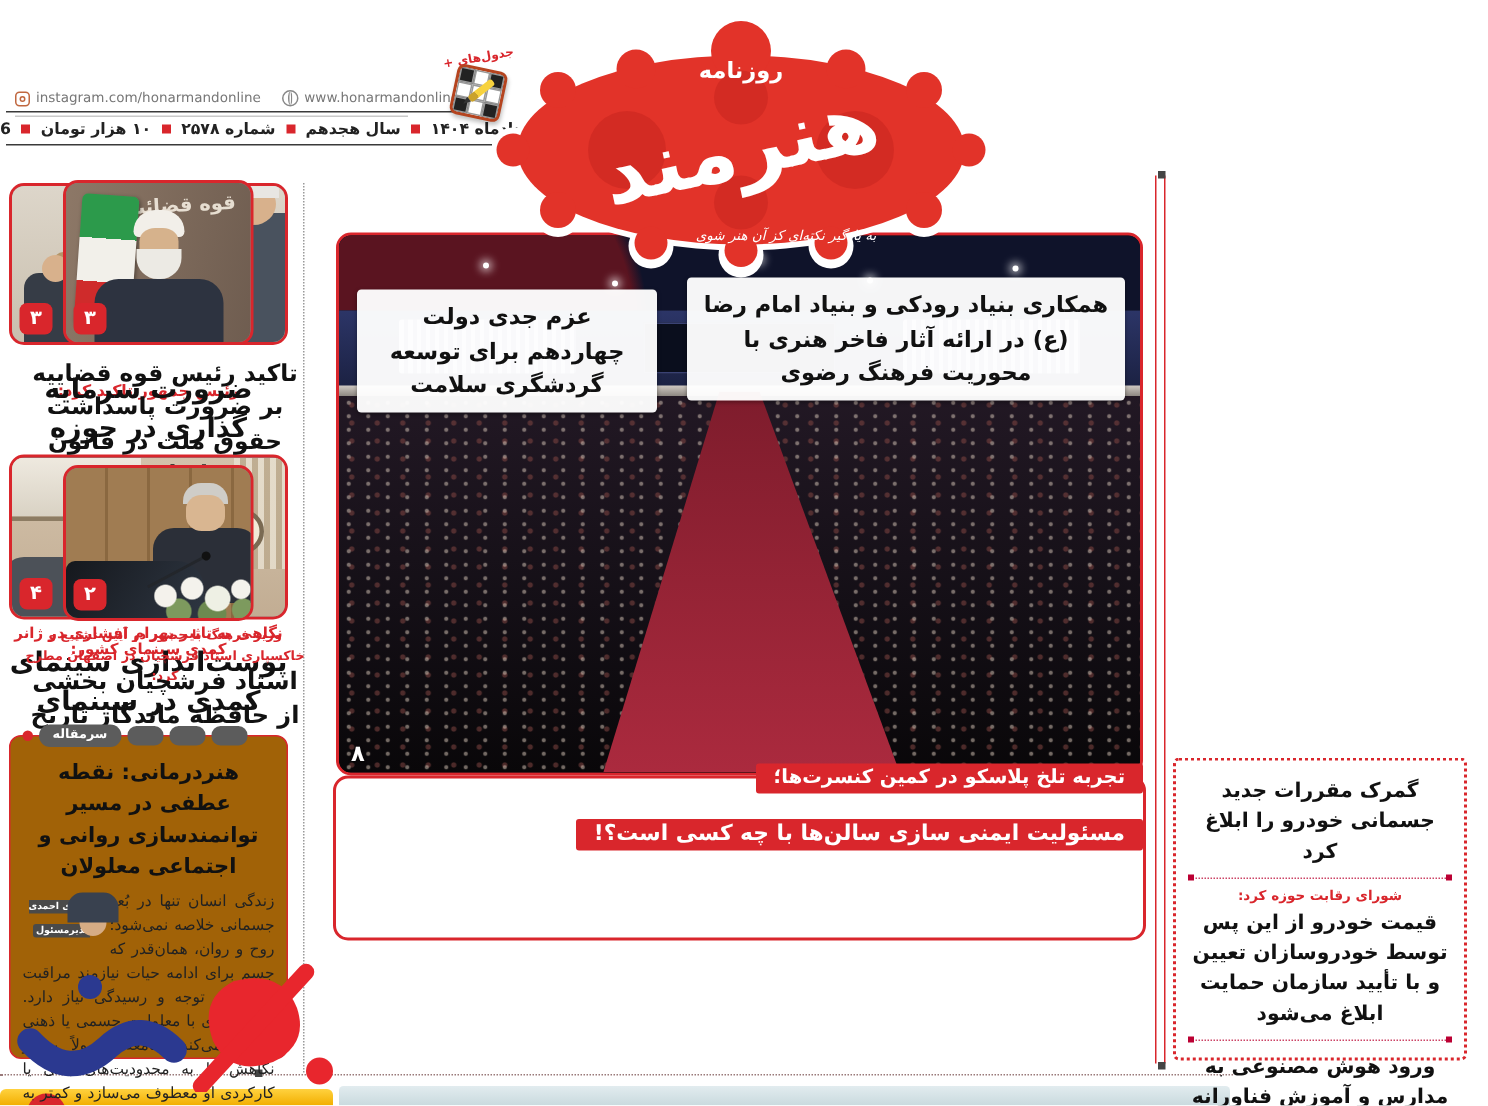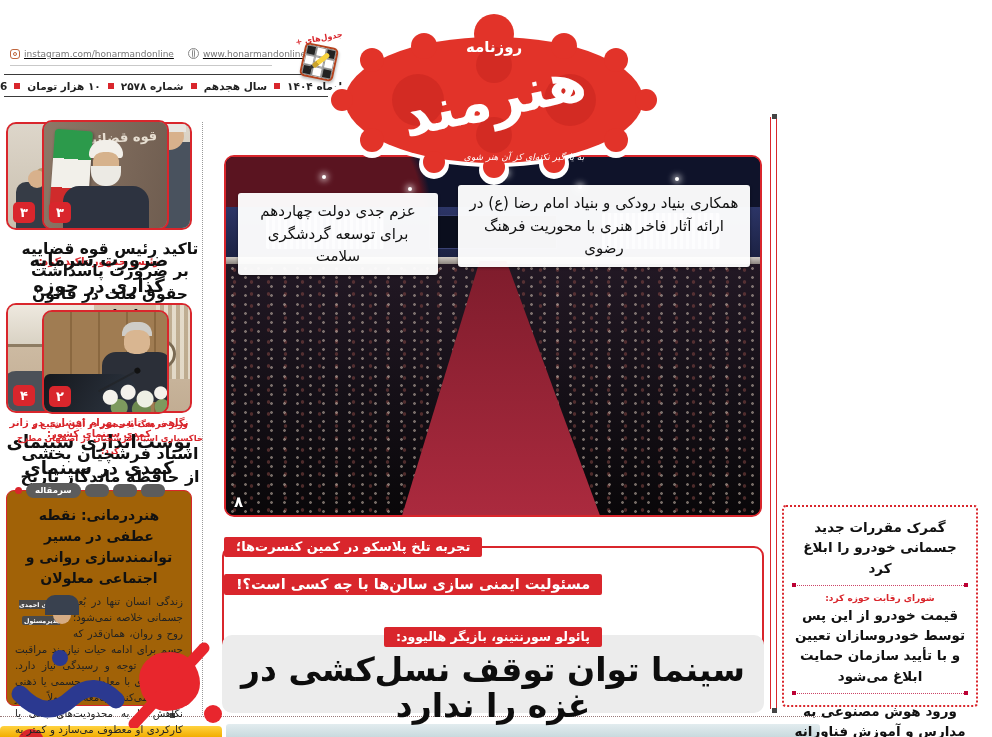--- a/index.html
+++ b/index.html
@@ -3,21 +3,21 @@
 <meta charset="utf-8">
 <style>
   * { margin:0; padding:0; box-sizing:border-box; }
   html,body { background:#fff; }
   body { font-family:"DejaVu Sans","Liberation Sans",sans-serif; }
   .page { position:relative; width:992px; height:737px; background:#fff; overflow:hidden; margin:0 auto; direction:rtl; }
 
   
   .dateline { position:absolute; top:74px; right:660px; left:4px; border-top:1.5px solid #3a3a3a; border-bottom:1.5px solid #3a3a3a; padding:5px 8px 4px; display:flex; direction:rtl; justify-content:center; align-items:center; gap:7px; font-size:10.5px; font-weight:bold; color:#222; white-space:nowrap; }
   .sq { width:6px; height:6px; background:#d9262c; display:inline-block; flex:0 0 auto; }
-  .contactline { position:absolute; top:48px; left:10px; width:262px;text-decoration:underline; }
+  .contactline { position:absolute; top:60px; left:10px; width:262px; }
   .urls { display:flex; direction:ltr; gap:14px; align-items:center; font-size:9px; color:#777; padding-bottom:6px; border-bottom:1px solid #c9c9c9; }
   .url { display:flex; align-items:center; gap:4px; }
   .ig-ic { width:10px; height:10px; border:1.5px solid #c0673f; border-radius:3px; position:relative; }
   .ig-ic::after { content:""; position:absolute; inset:2px; border:1px solid #c0673f; border-radius:50%; }
   .gl-ic { width:11px; height:11px; border:1.3px solid #888; border-radius:50%; position:relative; }
   .gl-ic::after { content:""; position:absolute; inset:0; border-left:1px solid #888; border-right:1px solid #888; border-radius:50%; left:3px; right:3px; }
   .kiosk { padding-top:5px; font-size:11.5px; font-weight:bold; color:#222; text-align:center; }
   .kiosk .hl { color:#d9262c; }
   .puzzle-promo { position:absolute; top:34px; left:288px; width:62px; text-align:center; }
   .puzzle-label { color:#d9262c; font-size:8px; font-weight:bold; transform:rotate(-10deg); display:block; margin-bottom:2px; }
@@ -65,24 +65,24 @@
   .hall .organ { position:absolute; top:6px; height:36px; width:118px; background:repeating-linear-gradient(90deg,#d6daec 0 3px,#707699 3px 6px); opacity:.85; border-radius:2px; }
   .hall .screen { position:absolute; top:8px; left:50%; transform:translateX(-50%); width:128px; height:34px; background:#0a0e1d; border:1px solid #3a4273; }
   .hall .stageedge { position:absolute; top:100px; left:0; right:0; height:7px; background:linear-gradient(#cfc9c2,#8d8781); }
   .hall .seats { position:absolute; top:107px; left:0; right:0; bottom:0;
      background-image:
        radial-gradient(circle, rgba(222,205,190,.5) 1px, transparent 1.7px),
        radial-gradient(circle, rgba(130,70,66,.55) 1.4px, transparent 2.1px),
        linear-gradient(#221824 0%, #140f16 55%, #090709 100%);
      background-size:13px 9px, 17px 12px, 100% 100%; }
   .hall .carpet { position:absolute; top:104px; left:0; right:0; bottom:0; background:linear-gradient(#7e1c2c,#ab2a3e); clip-path:polygon(47.5% 0, 52.5% 0, 70% 100%, 33% 100%); }
-  .hall .wbox { position:absolute; background:rgba(255,255,255,.96); border-radius:3px; padding:7px 10px; font-size:15px; font-weight:normal; color:#111; text-align:center; line-height:1.5; box-shadow:0 1px 3px rgba(0,0,0,.4); cursor:pointer; }
+  .hall .wbox { position:absolute; background:rgba(255,255,255,.96); border-radius:3px; padding:7px 10px; font-size:15px; font-weight:bold; color:#111; text-align:center; line-height:1.5; box-shadow:0 1px 3px rgba(0,0,0,.4); cursor:pointer; }
   .hall .pageno { position:absolute; left:8px; bottom:4px; color:#fff; font-size:15px; font-weight:bold; text-shadow:0 1px 2px #000; }
 
-  .main-card { position:absolute; top:517px; right:228px; width:542px; height:110px; background:#fff; border:2.5px solid #d9262c; border-radius:10px; z-index:3; text-align:left;margin-top:29px; }
+  .main-card { position:absolute; top:517px; right:228px; width:542px; height:110px; background:#fff; border:2.5px solid #d9262c; border-radius:10px; z-index:3; text-align:right; }
   .rtag { display:inline-block; background:#d9262c; color:#fff; font-weight:bold; border-radius:2px; padding:2px 12px 3px; }
   .main-card .tag-top { position:relative; top:-12px; font-size:13px; }
   .main-card h1 { font-size:39px; font-weight:bold; color:#0d0d0d; line-height:1.1; margin-top:-6px; letter-spacing:-1px; cursor:pointer; }
   .main-card .tag-sub { font-size:14.5px; margin-top:5px; }
 
   .gaza-card { position:absolute; top:635px; right:228px; width:542px; height:78px; background:#ececec; border-radius:10px; z-index:3; text-align:center; }
   .gaza-card .tag-top { position:relative; top:-9px; font-size:12.5px; }
   .gaza-card h2 { font-size:33px; font-weight:bold; color:#0d0d0d; line-height:1.1; margin-top:-4px; letter-spacing:-1px; cursor:pointer; }
 
   
@@ -322,24 +322,20 @@
     <div class="wbox" style="top:28px; right:10px; width:292px;">همکاری بنیاد رودکی و بنیاد امام رضا (ع) در ارائه آثار فاخر هنری با محوریت فرهنگ رضوی</div>
     <div class="wbox" style="top:36px; left:12px; width:200px;">عزم جدی دولت چهاردهم برای توسعه گردشگری سلامت</div>
     <div class="pageno">۸</div>
   </div>
 
   <div class="main-card">
     <span class="rtag tag-top">تجربه تلخ پلاسکو در کمین کنسرت‌ها؛</span>
     <span class="rtag tag-sub">مسئولیت ایمنی سازی سالن‌ها با چه کسی است؟!</span>
   </div>
 
-  <div class="gaza-card">
-    <span class="rtag tag-top">پائولو سورنتینو، بازیگر هالیوود:</span>
-    <h2>سینما توان توقف نسل‌کشی در غزه را ندارد</h2>
-  </div>
 
   <div class="photo-card" style="top:120px; right:823px; left:42px; height:110px;">
     <div class="ph judic">
       <div class="lbl">قوه قضائیه</div>
       <div class="flag"></div>
       <div class="robe"></div>
         <div class="turban"></div>
         <div class="face"></div>
         <div class="beard"></div>
     </div>

